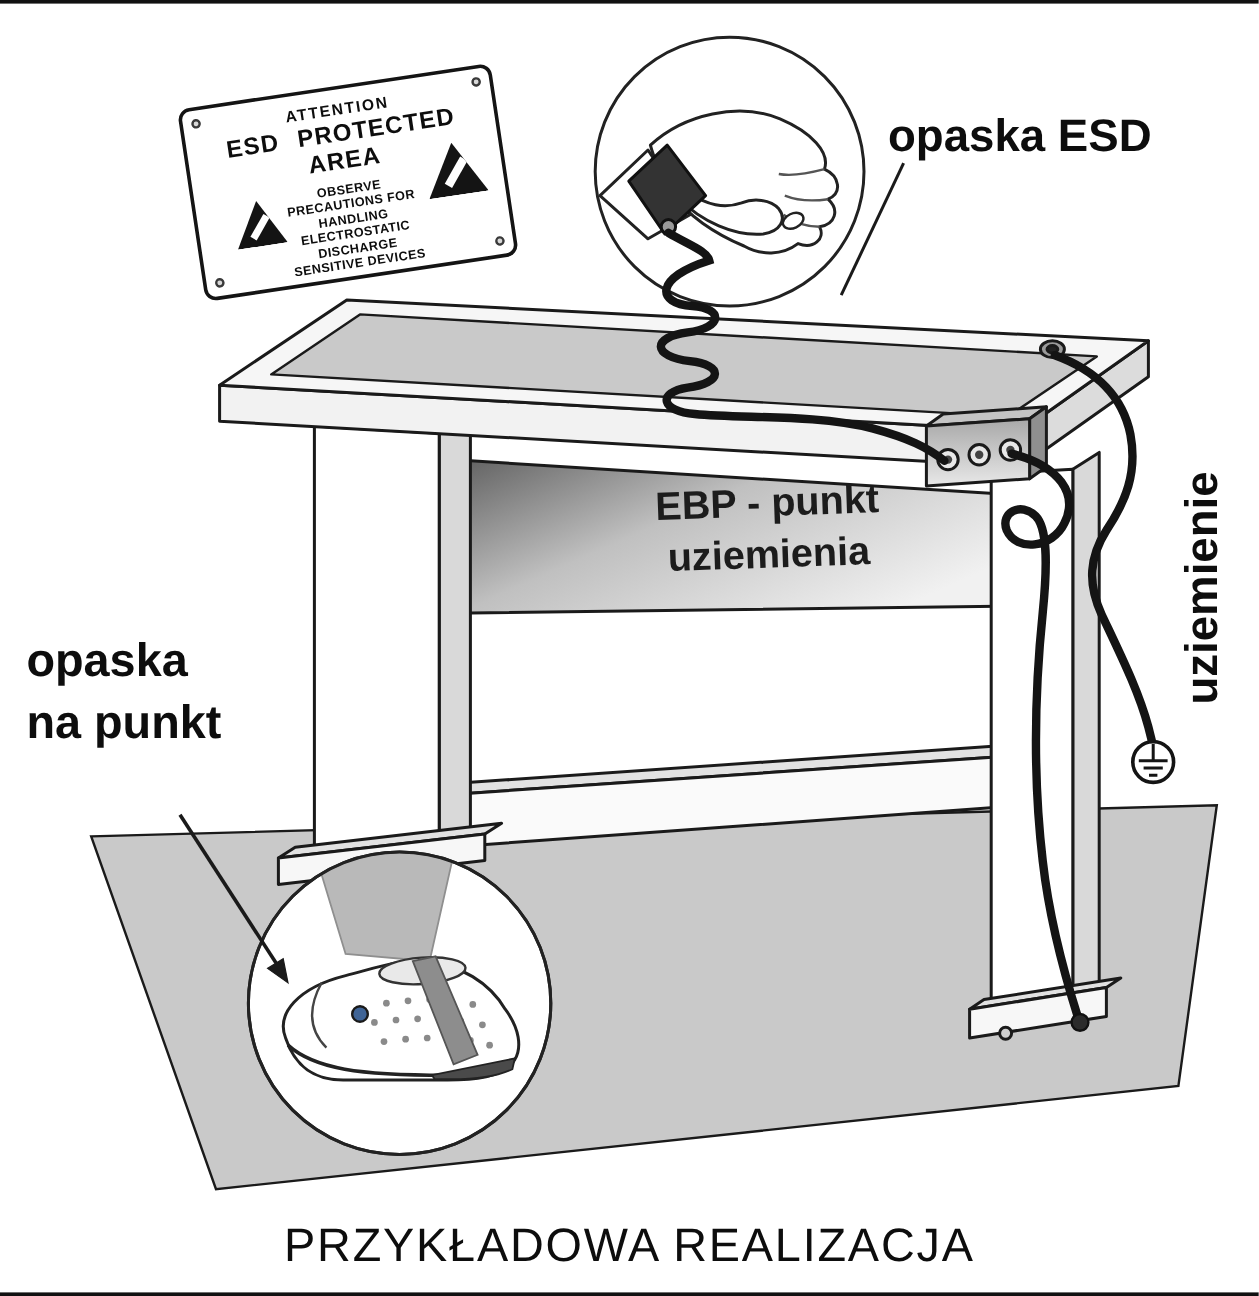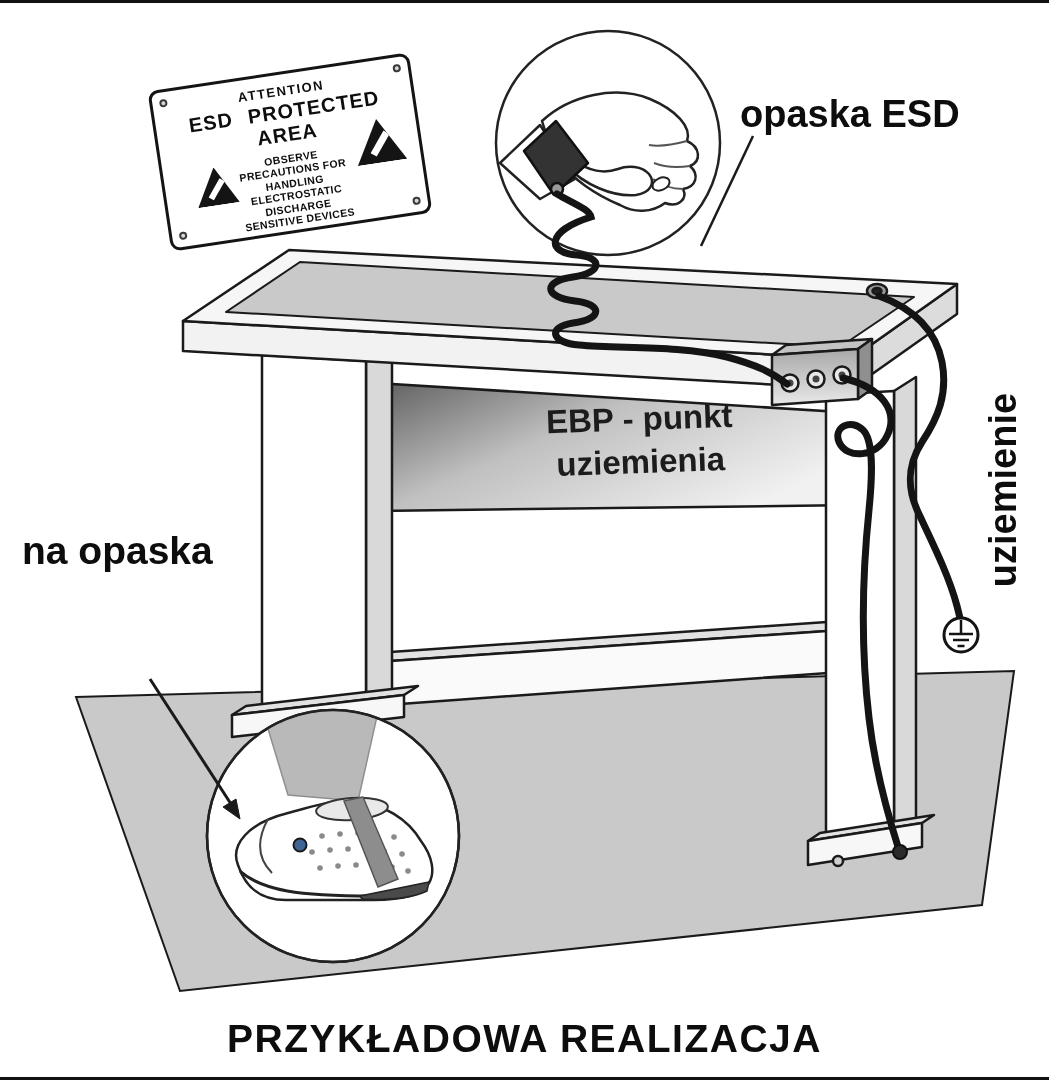--- a/index.html
+++ b/index.html
@@ -29,21 +29,21 @@
   .esd-tri::after{content:"";position:absolute;left:44%;top:28%;width:14%;height:58%;
     background:#fff;clip-path:none;transform:rotate(38deg);}
   
   .label{position:absolute;font-weight:bold;white-space:nowrap;}
   .lbl-esd{left:740px;top:90px;font-size:38px;text-align:right;}
   .lbl-uziemienie{left:1003px;top:487px;font-size:38px;transform:translate(-50%,-50%) rotate(-90deg);}
   .lbl-ebp{left:508px;top:394px;width:264px;text-align:center;font-size:33px;line-height:43px;
     color:#1c1c1c;transform:rotate(-2deg);}
   .lbl-shoe{left:22px;top:522px;font-size:39px;line-height:52px;}
   .caption{position:absolute;left:0;right:0;top:1014px;text-align:center;
-    font-size:39px;font-weight:bold;letter-spacing:1.5px;}
+    font-size:39px;font-weight:normal;letter-spacing:1.5px;}
 </style>
 </head>
 <body>
 
 <div class="canvas">
 
   <svg width="1049" height="1080" viewBox="0 0 1049 1080">
     <defs>
       <linearGradient id="panelGrad" x1="0" y1="0" x2="1" y2="0.6">
         <stop offset="0" stop-color="#5f5f5f"></stop>
@@ -185,17 +185,18 @@
     <div class="esd-tri tri-right"></div>
   </div>
 
   <div class="label lbl-esd">opaska ESD</div>
   <div class="label lbl-uziemienie">uziemienie</div>
   <div class="label lbl-ebp">
     <div>EBP - punkt</div>
     <div>uziemienia</div>
   </div>
   <div class="label lbl-shoe">
-    <div>na opaska</div>
+    <div>opaska</div>
+    <div>na punkt</div>
   </div>
   <div class="caption">PRZYKŁADOWA REALIZACJA</div>
 
 </div>
 
 </body></html>

